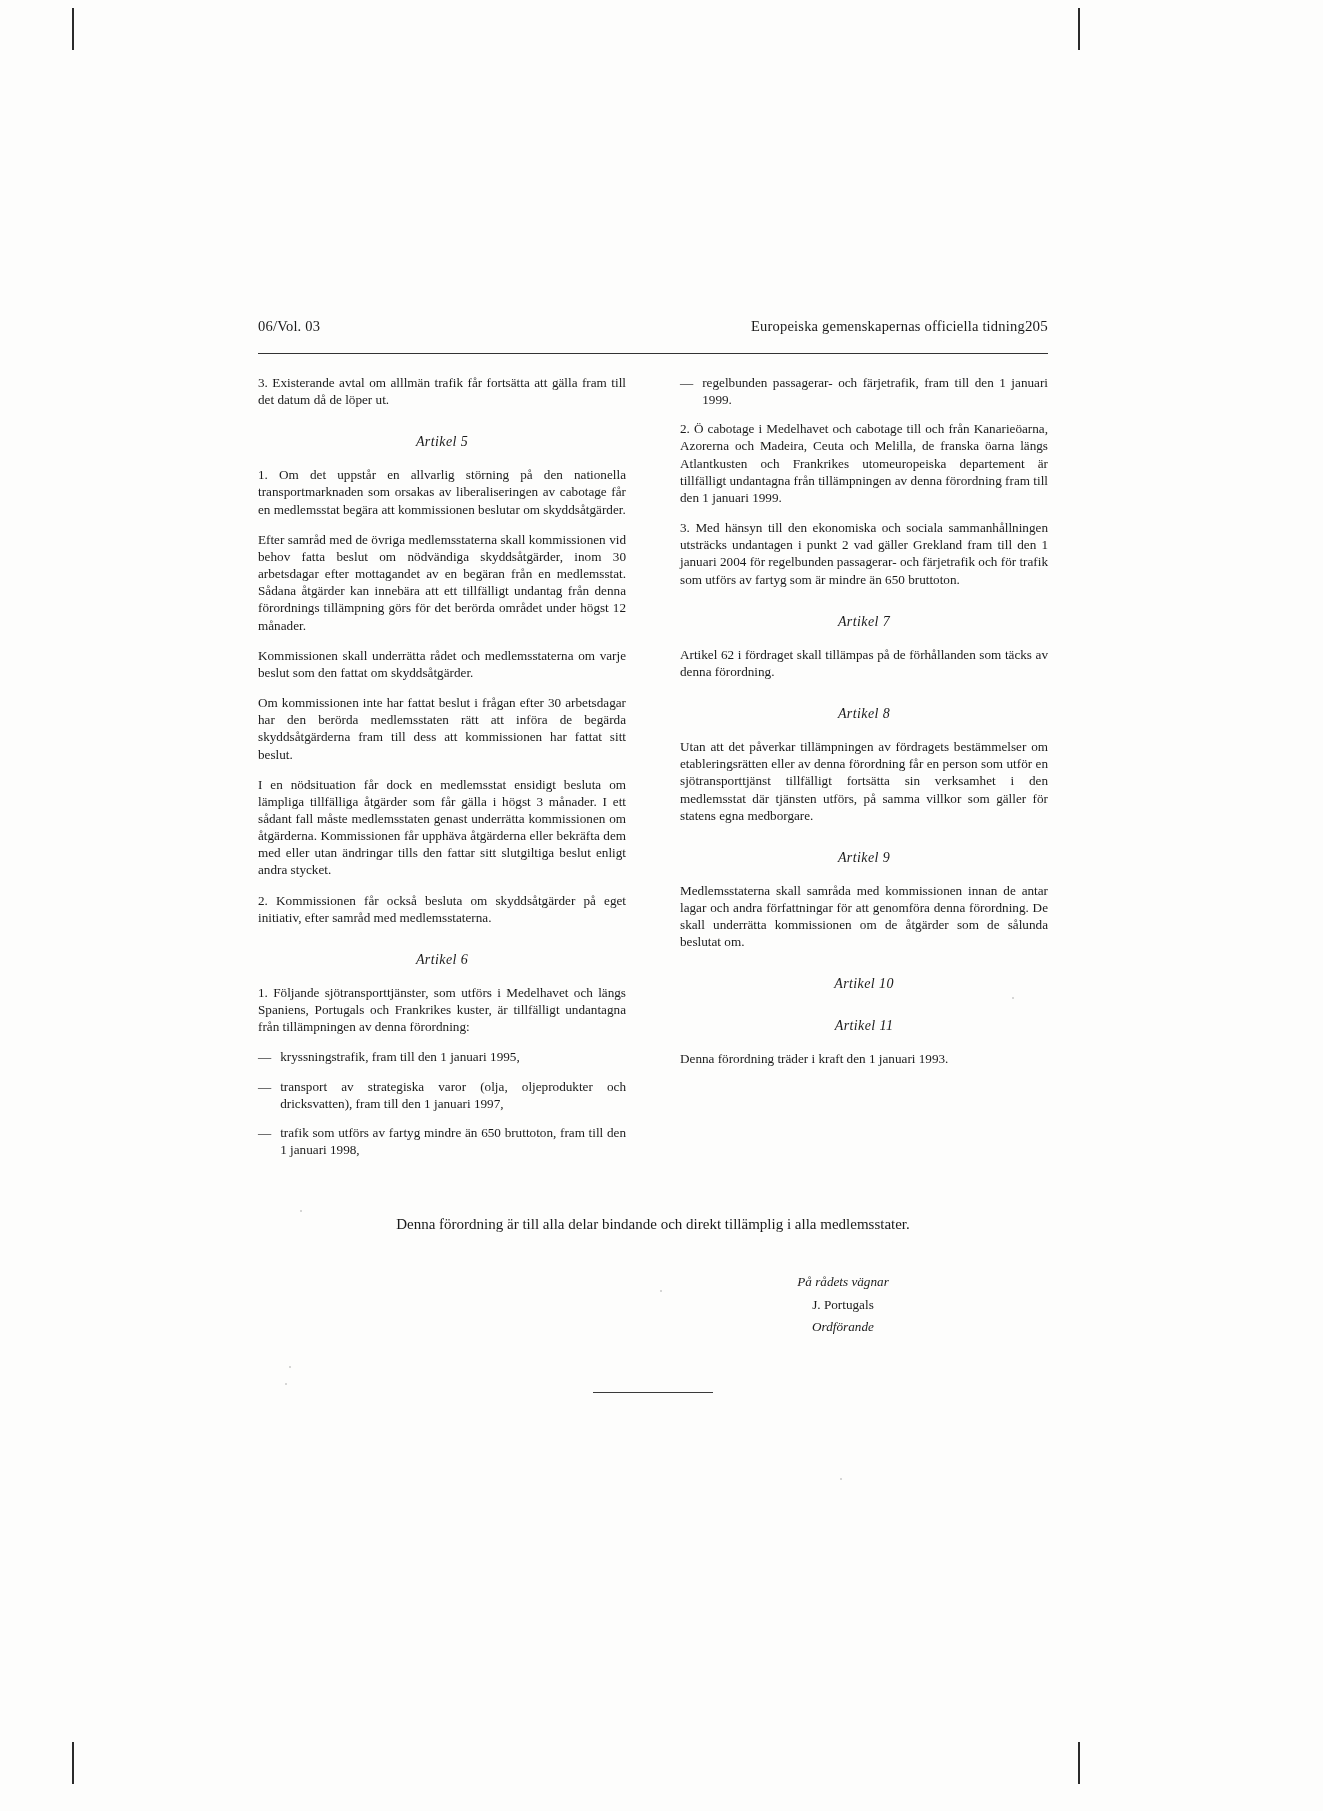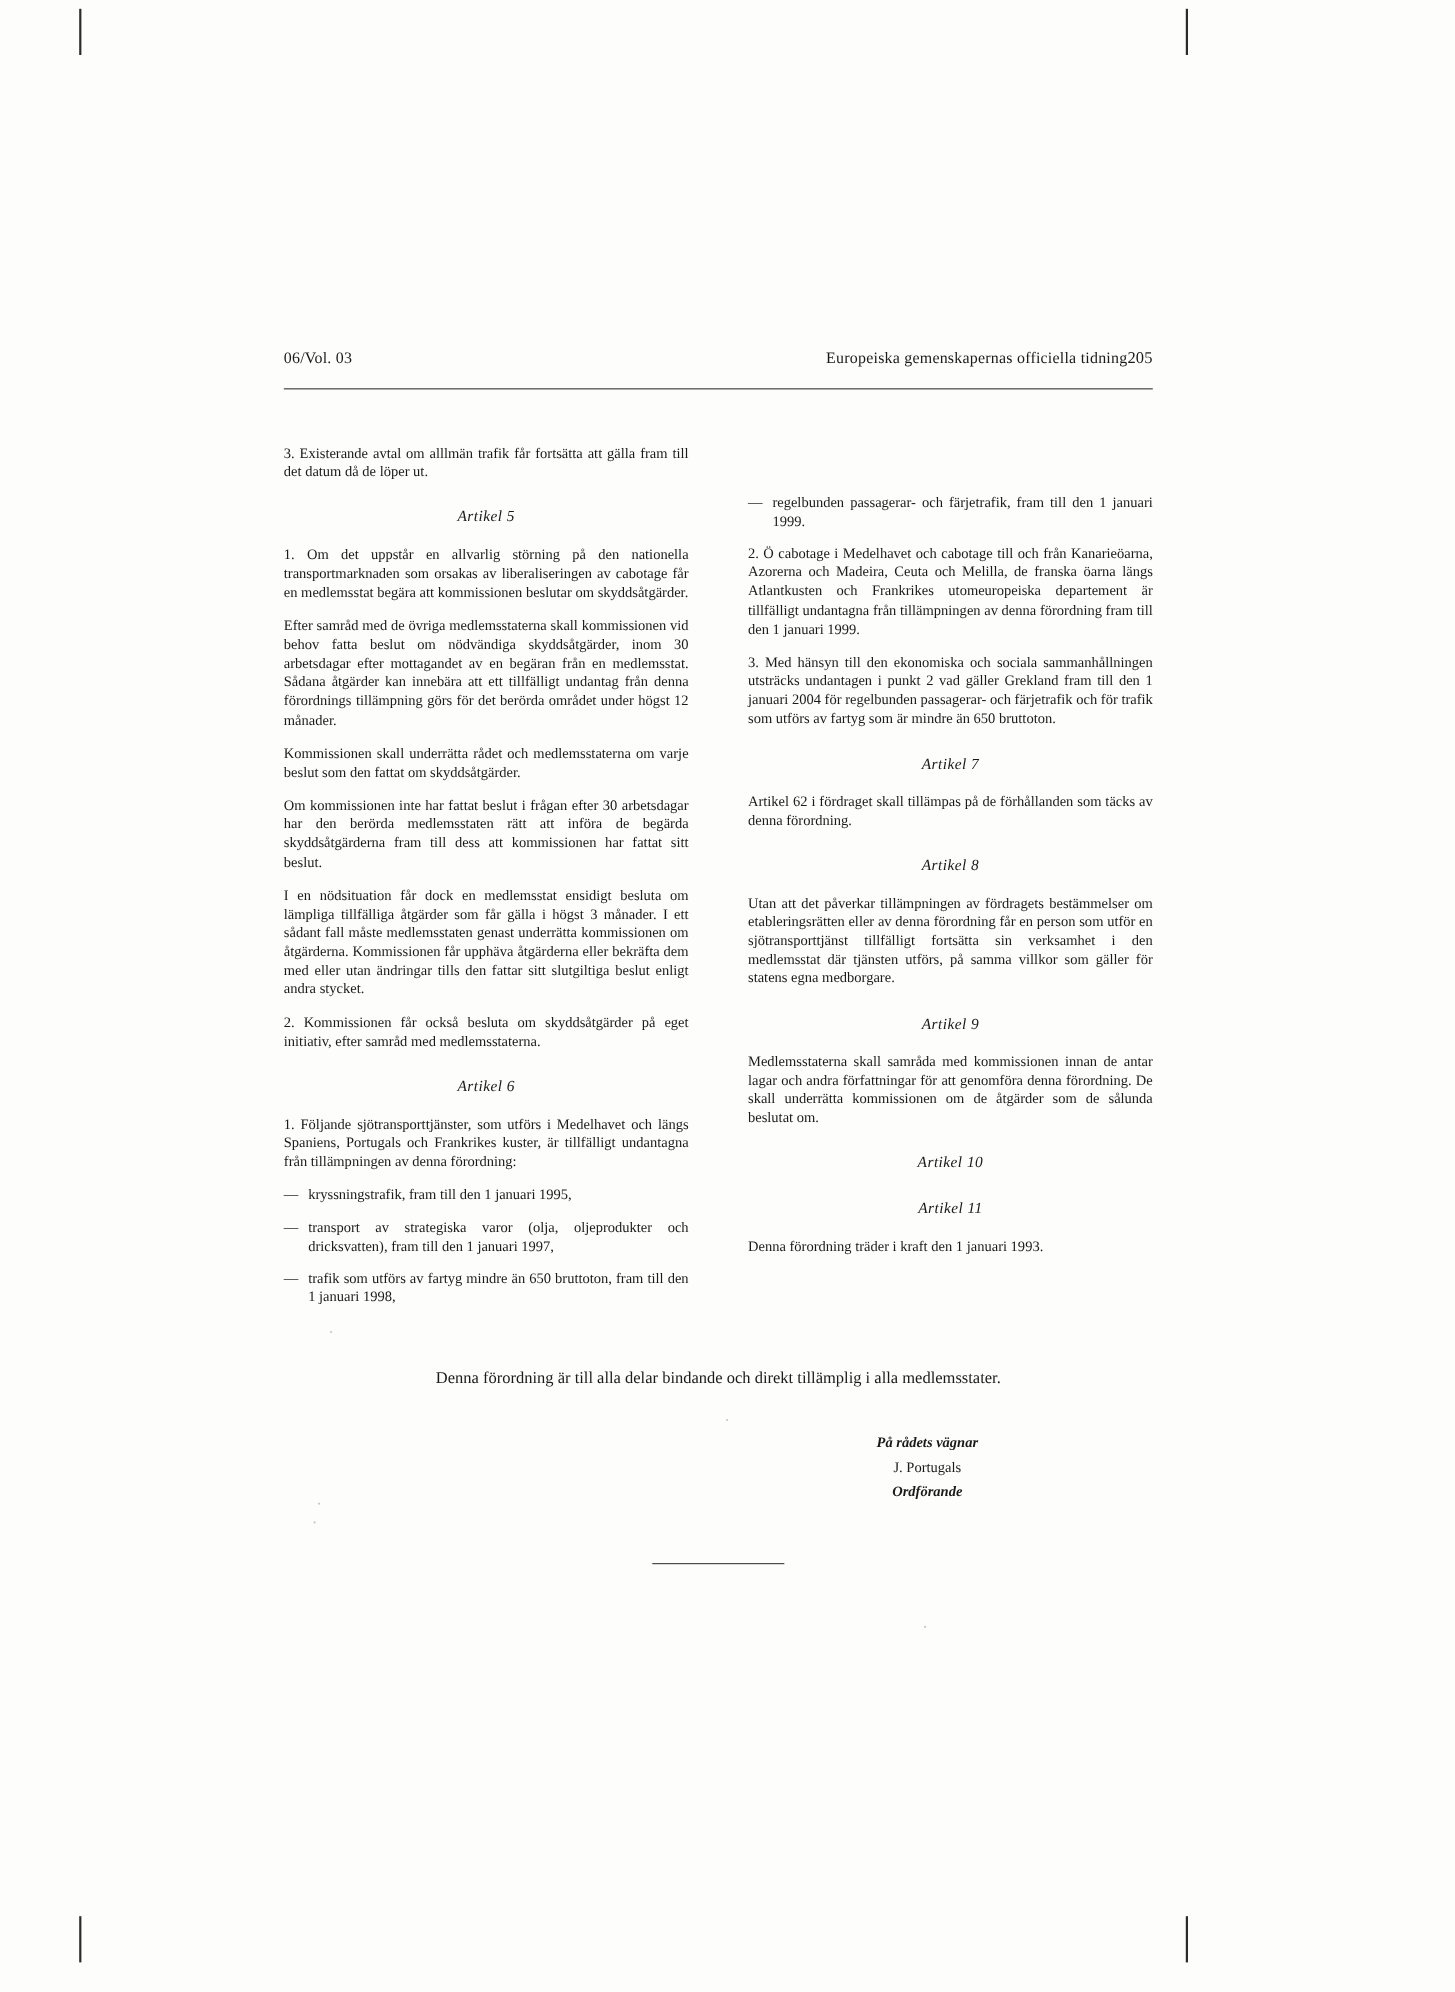--- a/index.html
+++ b/index.html
@@ -44,22 +44,21 @@
   .header .title {
     flex: 1 1 auto;
     text-align: right;
     margin-left: -30px;
   }
   .header .pageno { flex: 0 0 auto; font-size: 15px; }
 
   .columns {
     display: flex;
     gap: 54px;
-    margin-top: 49px;
-    align-items: center;
+    margin-top: 20px;
   }
   .col {
     width: 368px;
   }
 
   p {
     margin: 0 0 13px 0;
     font-size: 13.2px;
     line-height: 1.30;
     text-align: justify;
@@ -92,21 +91,21 @@
   }
 
   .signature {
     margin-top: 38px;
     margin-left: 470px;
     text-align: center;
     width: 230px;
     font-size: 13.2px;
     line-height: 1.7;
   }
-  .signature .it { font-style: italic; font-weight: bold; }
+  .signature .it { font-style: italic; }
 
   .rule {
     margin: 54px auto 0 auto;
     width: 120px;
     border-top: 1.5px solid #3a3a3a;
   }
 
   
   .speck {
     position: absolute;

